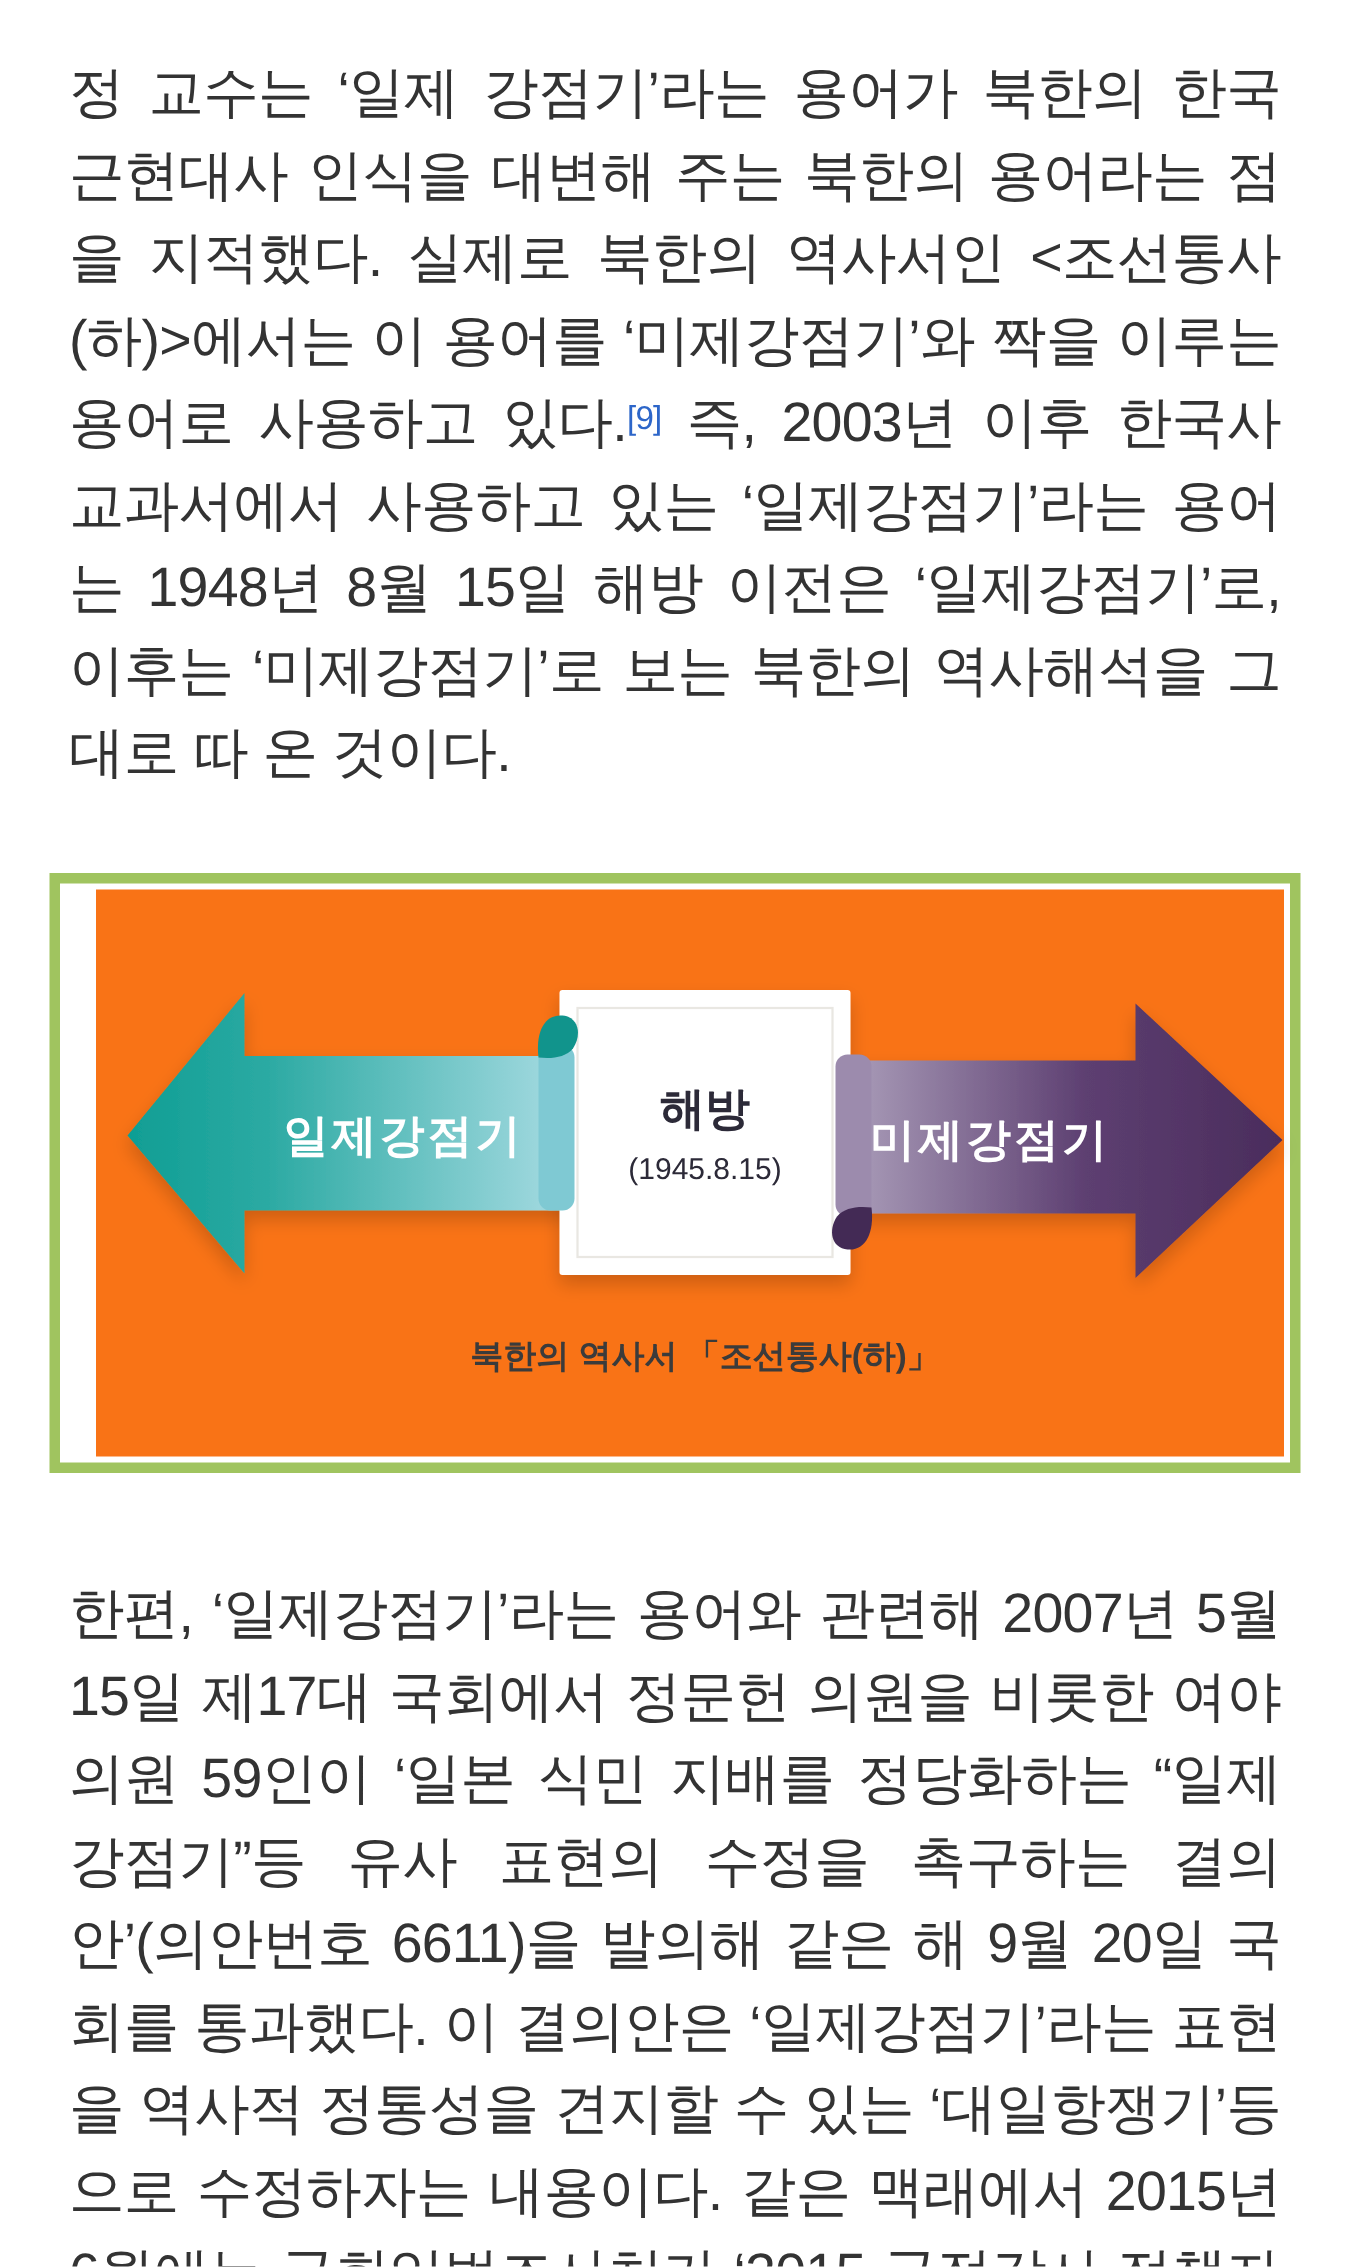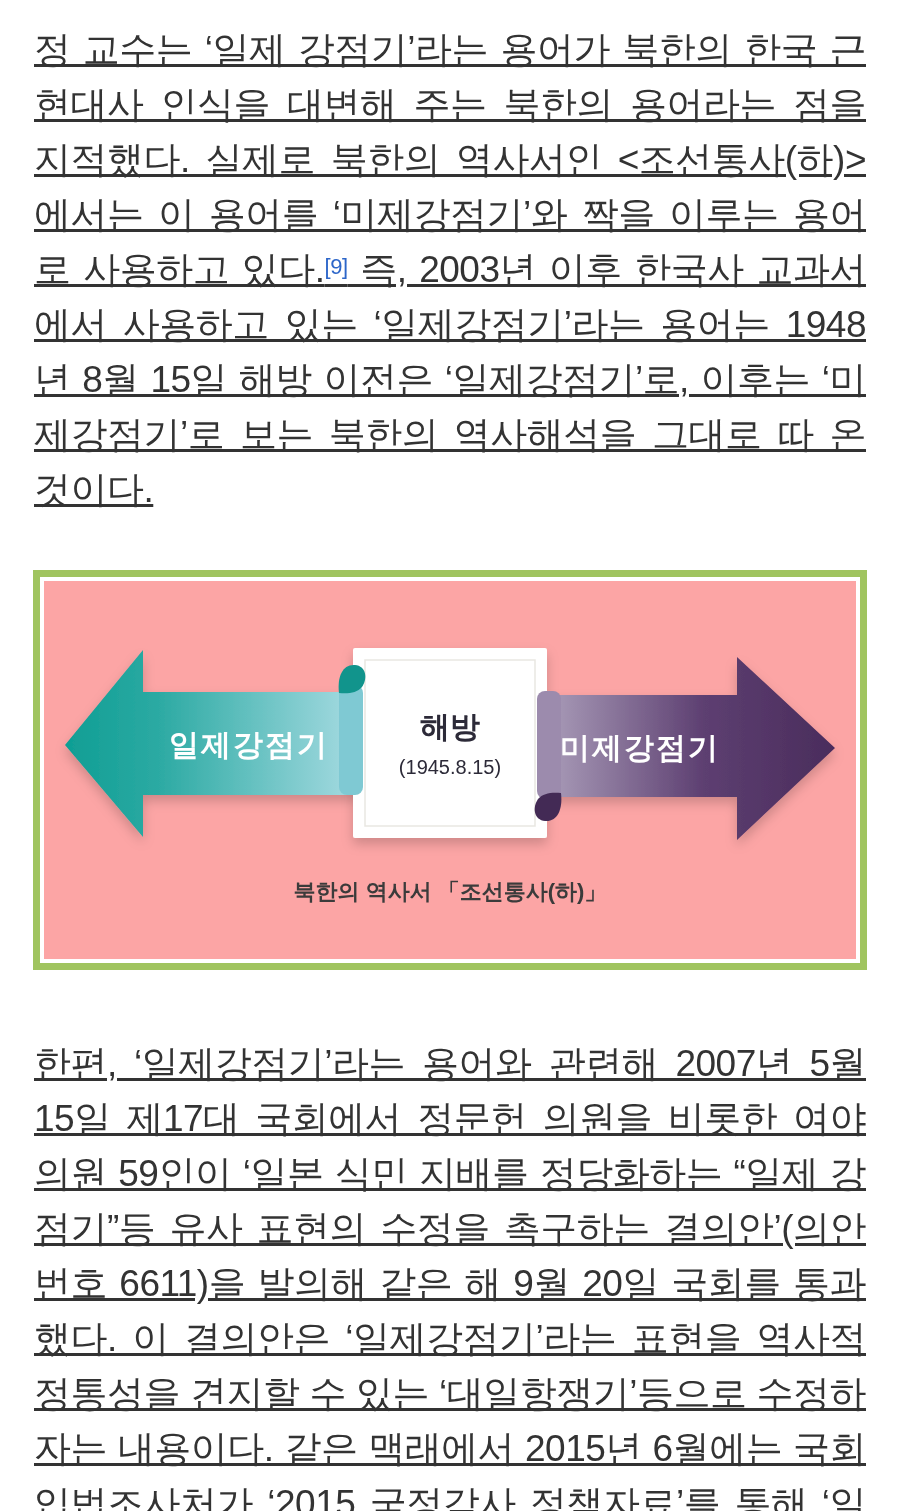--- a/index.html
+++ b/index.html
@@ -2,31 +2,31 @@
 <html><head>
 <meta charset="utf-8">
 <style>
   html,body{margin:0;padding:0;}
   body{
     width:900px;height:1511px;background:#ffffff;overflow:hidden;
     font-family:"Liberation Sans","DejaVu Sans",sans-serif;color:#333333;
   }
   .content{padding:18px 30px 0 30px;}
   .body-text{
-    font-size:37px;line-height:55px;margin:4px;color:#333333;
-    text-align:justify;letter-spacing:-0.5px;text-decoration:underline;
+    font-size:37px;line-height:55px;margin:16px;color:#333333;
+    text-align:justify;letter-spacing:-0.5px;
   }
   sup.ref{font-size:22px;line-height:0;vertical-align:8px;}
   a.ref-link{color:#2d66c9;text-decoration:none;}
   
   .figure-frame{
     margin:53px auto 0 auto;width:812px;
     border:7px solid #a0c45f;background:#ffffff;padding:4px;
   }
-  .figure-inner{background:#fca5a5;}
+  .figure-inner{background:#f97316;margin-left:20px;}
   svg.diagram{display:block;width:812px;height:378px;}
   svg text{font-family:"Liberation Sans","DejaVu Sans",sans-serif;}
   
   .para-bottom{margin-top:66px;}
 </style>
 </head>
 <body>
 
 <div class="content">
 

